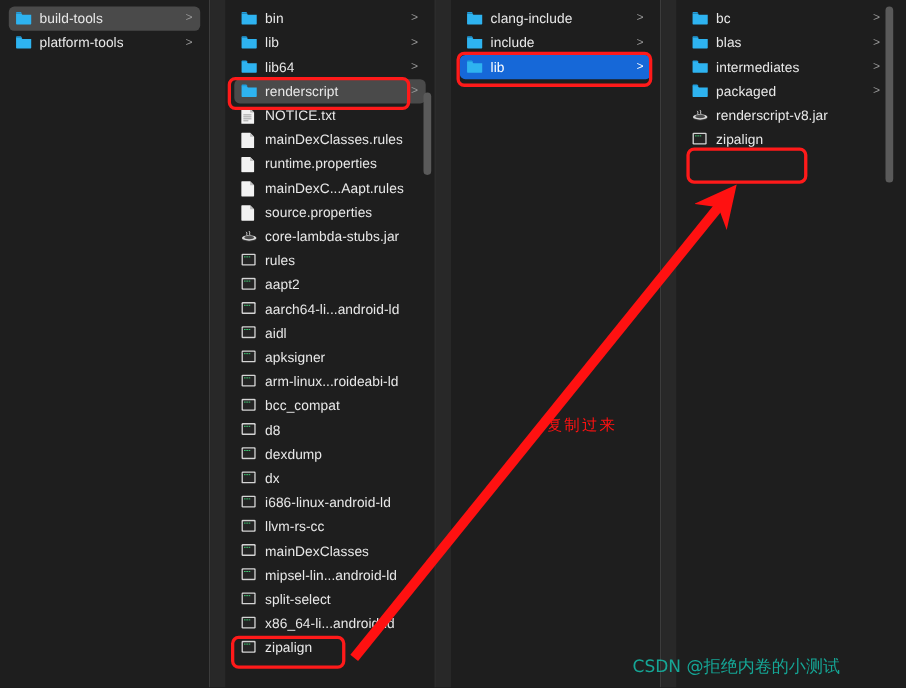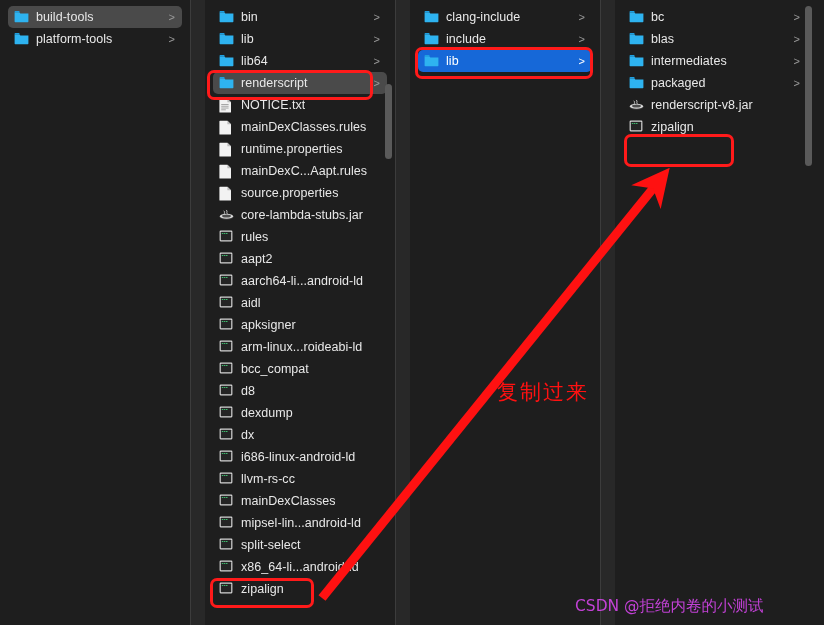--- a/index.html
+++ b/index.html
@@ -86,28 +86,28 @@
     pointer-events: none;
   }
   .redbox {
     position: absolute;
     border: 3px solid #ff1a1a;
     border-radius: 7px;
   }
   .cn-note {
     position: absolute;
     color: #ff1111;
-    font-size: 21px;
+    font-size: 14px;
     font-family: Liberation Serif, serif;
     letter-spacing: 2px;
     white-space: nowrap;
   }
   .watermark {
     position: absolute;
-    color: #d946ef;
+    color: #14b8a6;
     font-size: 15.5px;
     font-family: "DejaVu Sans", sans-serif;
     opacity: 0.88;
     white-space: nowrap;
   }
 </style>
 </head>
 <body>
 
 <div id="finder">

